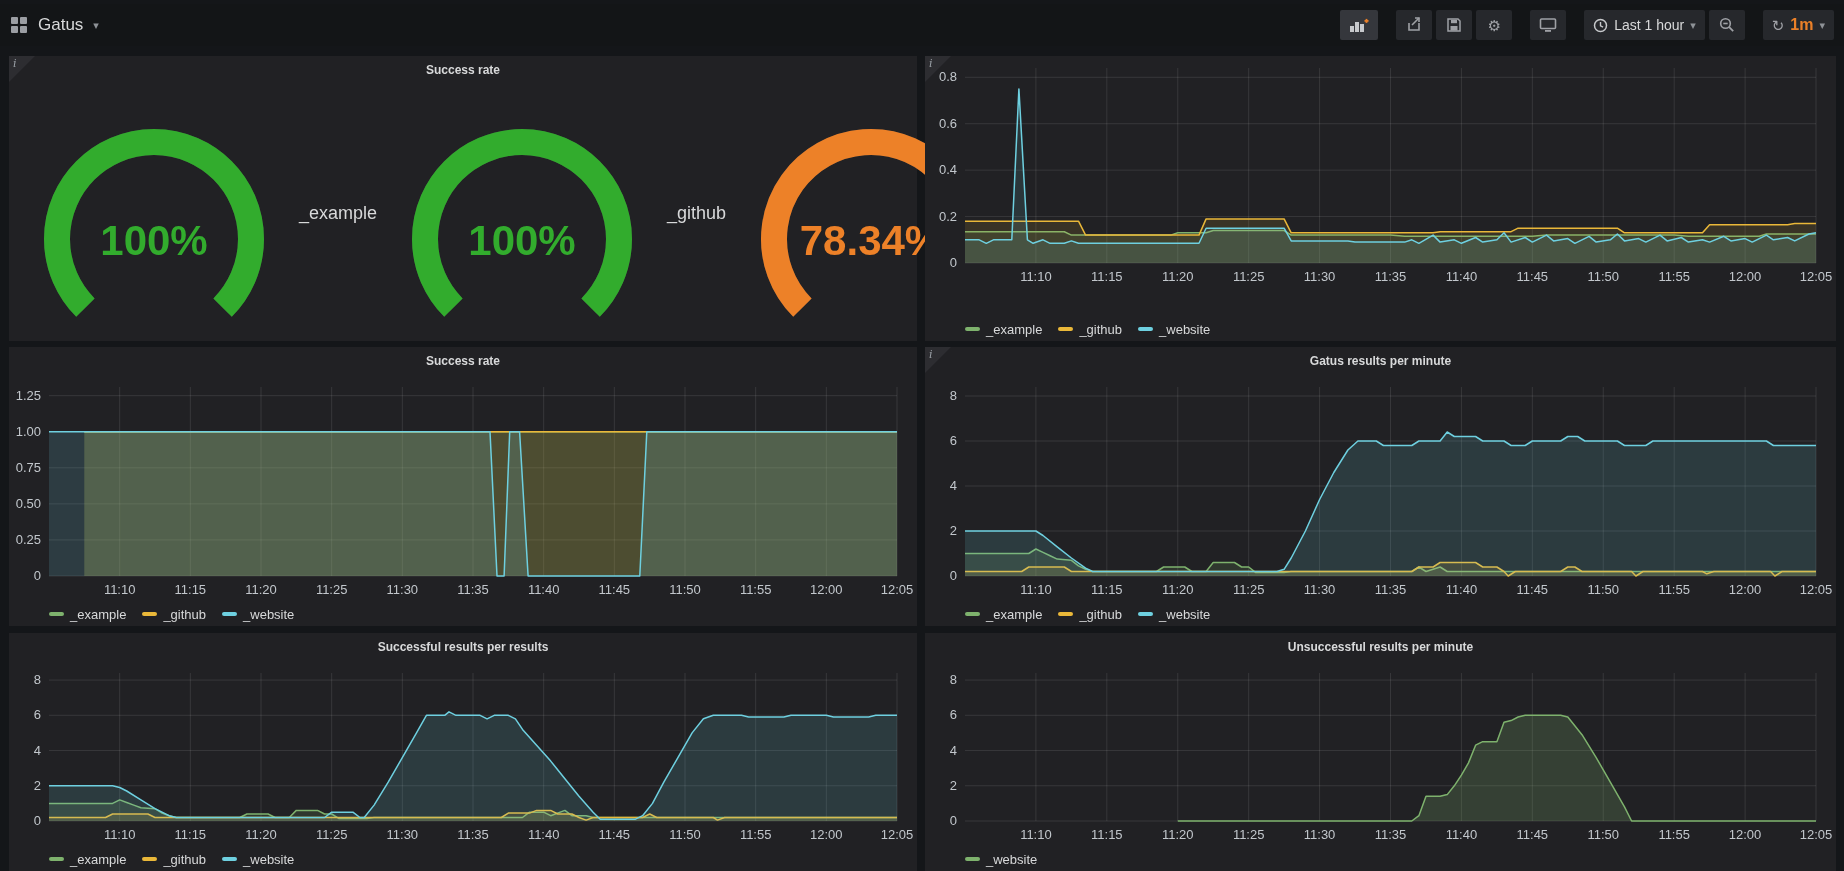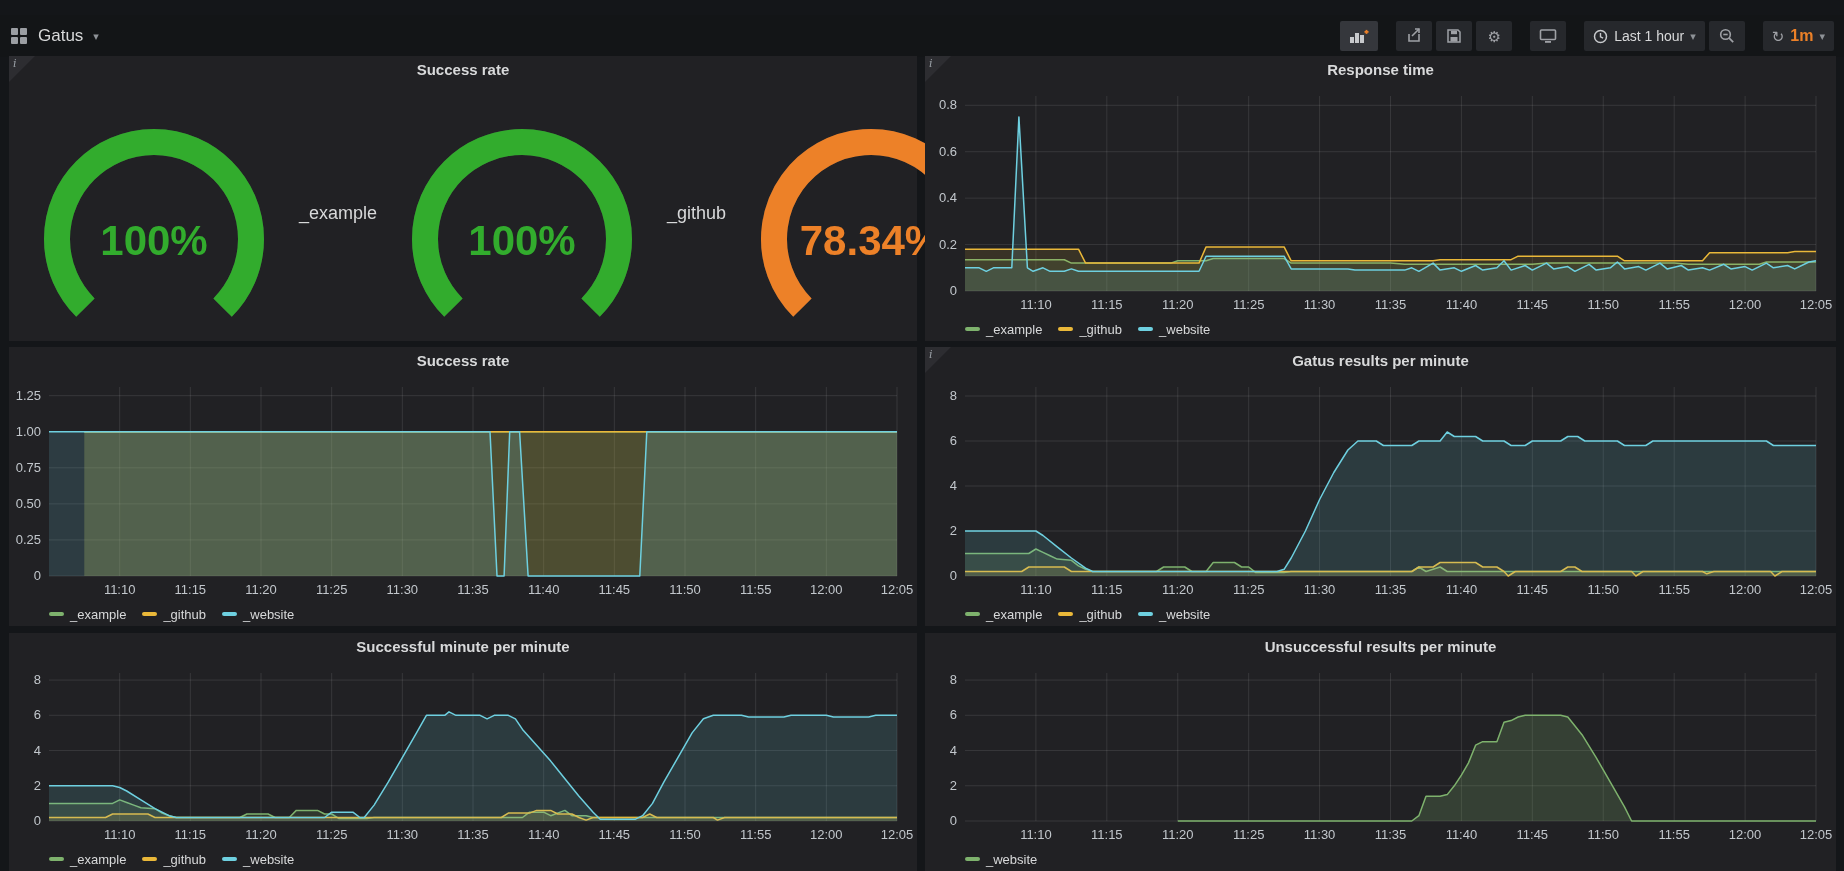--- a/index.html
+++ b/index.html
@@ -1,20 +1,20 @@
 <!DOCTYPE html>
 <html><head>
 <meta charset="utf-8">
 <style>
   * { margin:0; padding:0; box-sizing:border-box; }
   html,body { width:1844px; height:871px; overflow:hidden; background:#141619;
               font-family:"Liberation Sans", sans-serif; }
 
   
-  .navbar { position:absolute; left:0; top:15px; width:1844px; height:42px;
+  .navbar { position:absolute; left:0; top:4px; width:1844px; height:42px;
             background:#131517; display:flex; align-items:center; padding:16px 10px; }
   .nav-left { display:flex; align-items:center; gap:10px; }
   .nav-title { color:#d8d9da; font-size:17px; font-weight:500; }
   .caret { color:#8e9297; font-size:11px; line-height:1; }
   .nav-right { margin-left:auto; display:flex; align-items:center; gap:4px; }
   .btn { height:30px; min-width:36px; background:#26282c; border-radius:2px;
          display:flex; align-items:center; justify-content:center; gap:6px;
          padding:0 9px; color:#9fa1a6; cursor:pointer; }
   .btn.light { background:#35373c; }
   .btn.txt { font-size:14px; color:#d8d9da; }
@@ -25,21 +25,21 @@
   
   .panel { position:absolute; background:#212124; display:flex; flex-direction:column; }
   #p1{left:9px;  top:56px;  width:908px; height:285px;}
   #p2{left:925px;top:56px;  width:911px; height:285px;}
   #p3{left:9px;  top:347px; width:908px; height:279px;}
   #p4{left:925px;top:347px; width:911px; height:279px;}
   #p5{left:9px;  top:633px; width:908px; height:238px;}
   #p6{left:925px;top:633px; width:911px; height:238px;}
 
   .panel-header { height:28px; line-height:28px; text-align:center; color:#d8d9da;
-                  font-size:15px; font-weight:600; cursor:pointer; flex:0 0 auto; }
+                  font-size:12px; font-weight:600; cursor:pointer; flex:0 0 auto; }
   .chart-body { flex:1 1 auto; position:relative; }
   .chart-body svg { overflow:visible; display:block; }
   .legend { flex:0 0 24px; display:flex; align-items:center; gap:16px;
             padding-left:40px; font-size:13px; color:#d8d9da; }
   .legend-item { display:flex; align-items:center; gap:6px; cursor:pointer; }
   .swatch { width:15px; height:4px; border-radius:2px; display:inline-block; }
   text.tick { fill:#c2c7cc; font-size:13px; font-family:"Liberation Sans",sans-serif; }
 
   .corner-info { position:absolute; top:0; left:0; width:0; height:0;
                  border-top:26px solid #2d2d31; border-right:26px solid transparent; cursor:pointer; }
@@ -155,21 +155,20 @@
         </svg>
         <div class="gauge-label">_website</div>
       </div>
     </div>
 </div>
 
 <div class="panel" id="p2">
   <div class="corner-info">
       <span>i</span>
     </div>
-  <div class="panel-header">Response time</div>
   <div class="chart-body">
       <svg width="911" height="233">
         <line x1="110.91666666666666" y1="12" x2="110.91666666666666" y2="207" stroke="rgba(255,255,255,0.10)"></line>
         <text x="110.91666666666666" y="225" text-anchor="middle" class="tick">11:10</text>
         <line x1="181.83333333333331" y1="12" x2="181.83333333333331" y2="207" stroke="rgba(255,255,255,0.10)"></line>
         <text x="181.83333333333331" y="225" text-anchor="middle" class="tick">11:15</text>
         <line x1="252.75" y1="12" x2="252.75" y2="207" stroke="rgba(255,255,255,0.10)"></line>
         <text x="252.75" y="225" text-anchor="middle" class="tick">11:20</text>
         <line x1="323.66666666666663" y1="12" x2="323.66666666666663" y2="207" stroke="rgba(255,255,255,0.10)"></line>
         <text x="323.66666666666663" y="225" text-anchor="middle" class="tick">11:25</text>
@@ -346,21 +345,21 @@
         <span>_github</span>
       </span>
       <span class="legend-item">
         <span class="swatch" style="background: rgb(110, 208, 224);"></span>
         <span>_website</span>
       </span>
     </div>
 </div>
 
 <div class="panel" id="p5">
-  <div class="panel-header">Successful minute per minute</div>
+  <div class="panel-header">Successful results per results</div>
   <div class="chart-body">
       <svg width="908" height="186">
         <line x1="110.66666666666666" y1="12" x2="110.66666666666666" y2="160" stroke="rgba(255,255,255,0.10)"></line>
         <text x="110.66666666666666" y="178" text-anchor="middle" class="tick">11:10</text>
         <line x1="181.33333333333331" y1="12" x2="181.33333333333331" y2="160" stroke="rgba(255,255,255,0.10)"></line>
         <text x="181.33333333333331" y="178" text-anchor="middle" class="tick">11:15</text>
         <line x1="252" y1="12" x2="252" y2="160" stroke="rgba(255,255,255,0.10)"></line>
         <text x="252" y="178" text-anchor="middle" class="tick">11:20</text>
         <line x1="322.66666666666663" y1="12" x2="322.66666666666663" y2="160" stroke="rgba(255,255,255,0.10)"></line>
         <text x="322.66666666666663" y="178" text-anchor="middle" class="tick">11:25</text>

